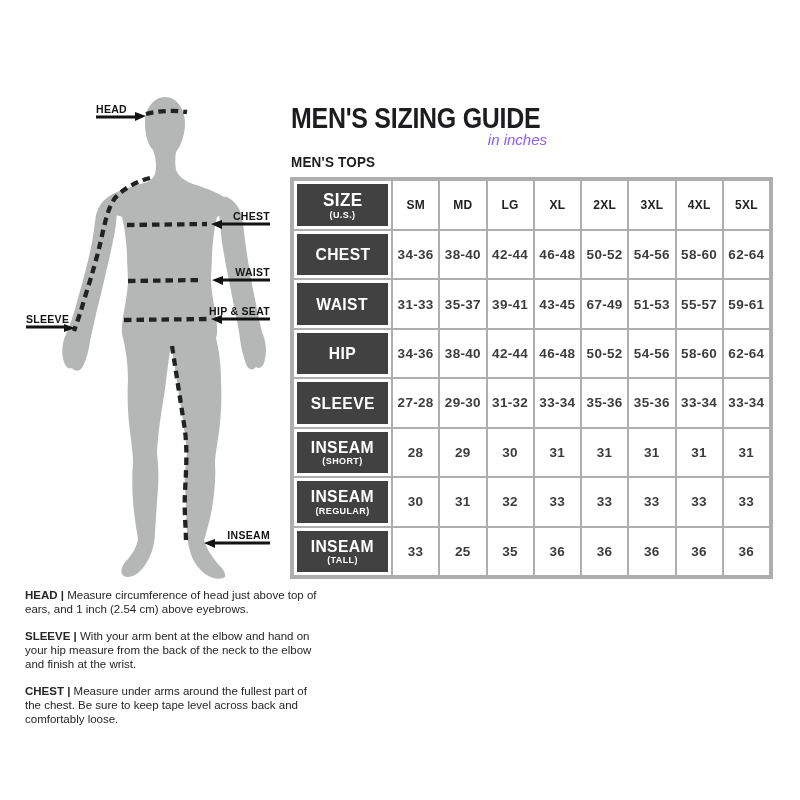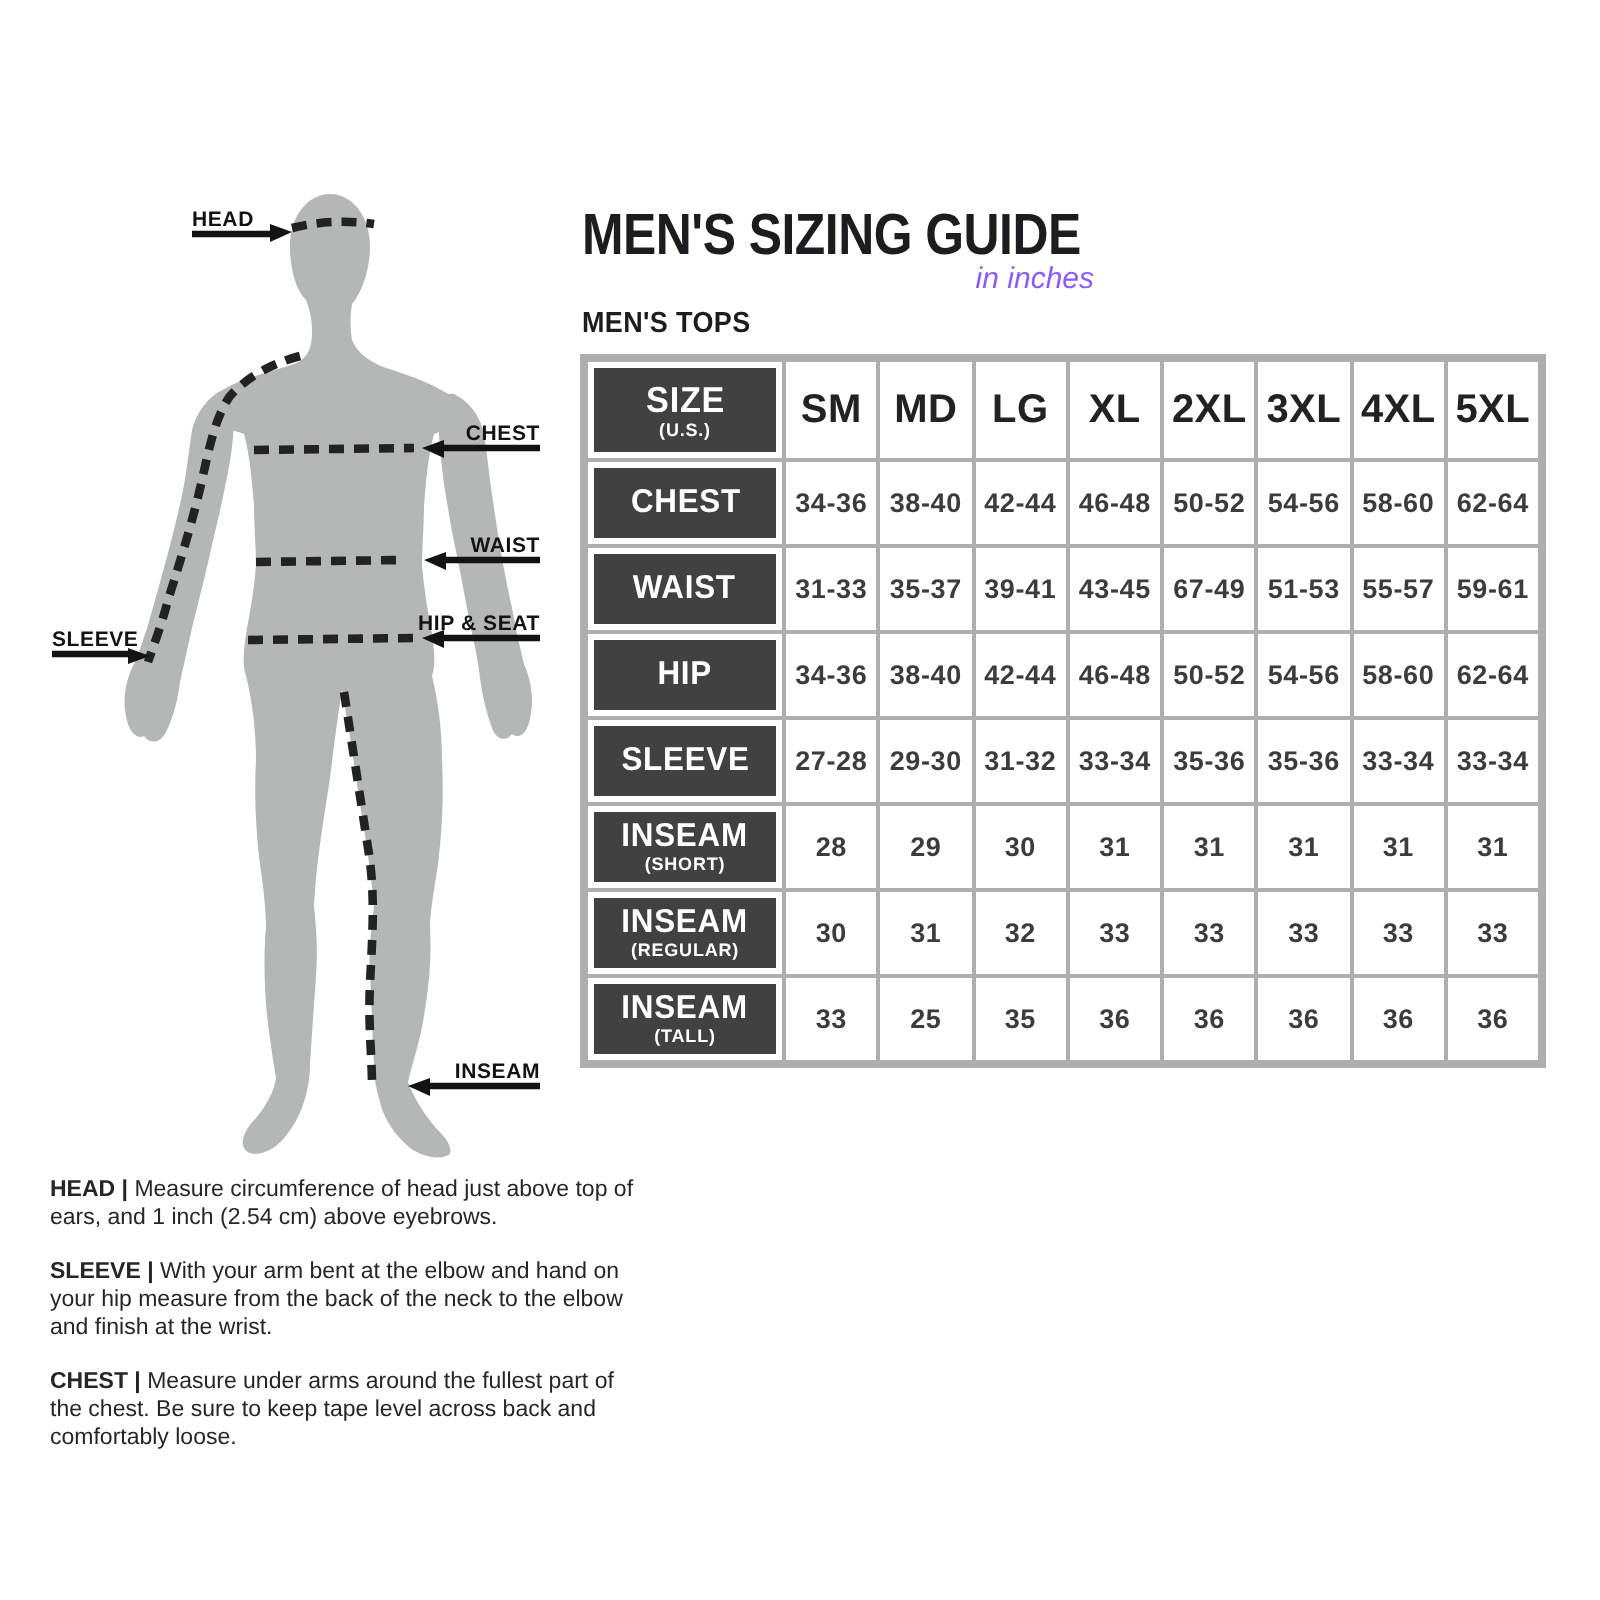--- a/index.html
+++ b/index.html
@@ -20,38 +20,38 @@
   }
   .section-label{
     position:absolute; left:291px; top:154px;
     font-size:14.5px; font-weight:bold; letter-spacing:0.2px;
     transform:scaleX(0.93); transform-origin:0 0; color:#1d1d1f;
     white-space:nowrap;
   }
 
   
   .size-table{
-    position:absolute; left:290px; top:177px; width:483px; height:357px;
+    position:absolute; left:290px; top:177px; width:483px; height:402px;
     background:#aeaeae; display:grid;
     grid-template-columns:97px repeat(8, 1fr);
     grid-template-rows:48px repeat(7, 1fr);
     gap:2px; padding:4px;
   }
   .cell{ background:#ffffff; display:flex; align-items:center; justify-content:center; overflow:hidden; }
   .label-cell{ padding:3px; }
   .dark-box{
     flex:1; align-self:stretch; background:#414141; color:#ffffff;
     display:flex; flex-direction:column; align-items:center; justify-content:center;
     line-height:1;
   }
   .box-main{ font-weight:bold; font-size:16.5px; letter-spacing:0.4px; transform:scaleX(0.95); white-space:nowrap; }
   .box-main.size{ font-size:18px; }
   .box-sub{ font-weight:bold; font-size:9px; letter-spacing:0.4px; margin-top:2px; white-space:nowrap; }
   .box-sub:empty{ display:none; }
-  .col-head{ font-weight:bold; font-size:20px; color:#222222; letter-spacing:0.2px; }
+  .col-head{ font-weight:bold; font-size:12px; color:#222222; letter-spacing:0.2px; }
   .val{ font-weight:bold; font-size:13.5px; color:#3c3c3c; letter-spacing:0.3px; }
 
   
   .figure-svg{ position:absolute; left:20px; top:85px; width:256px; height:505px; overflow:visible; }
   .figure-svg text{
     font-family:"Liberation Sans", sans-serif; font-weight:bold;
     font-size:10.5px; letter-spacing:0.3px; fill:#131313;
   }
   .silhouette{ fill:#b5b6b6; }
   .measure-dash{ fill:none; stroke:#222222; stroke-width:4.3; stroke-dasharray:7.5 5; }

